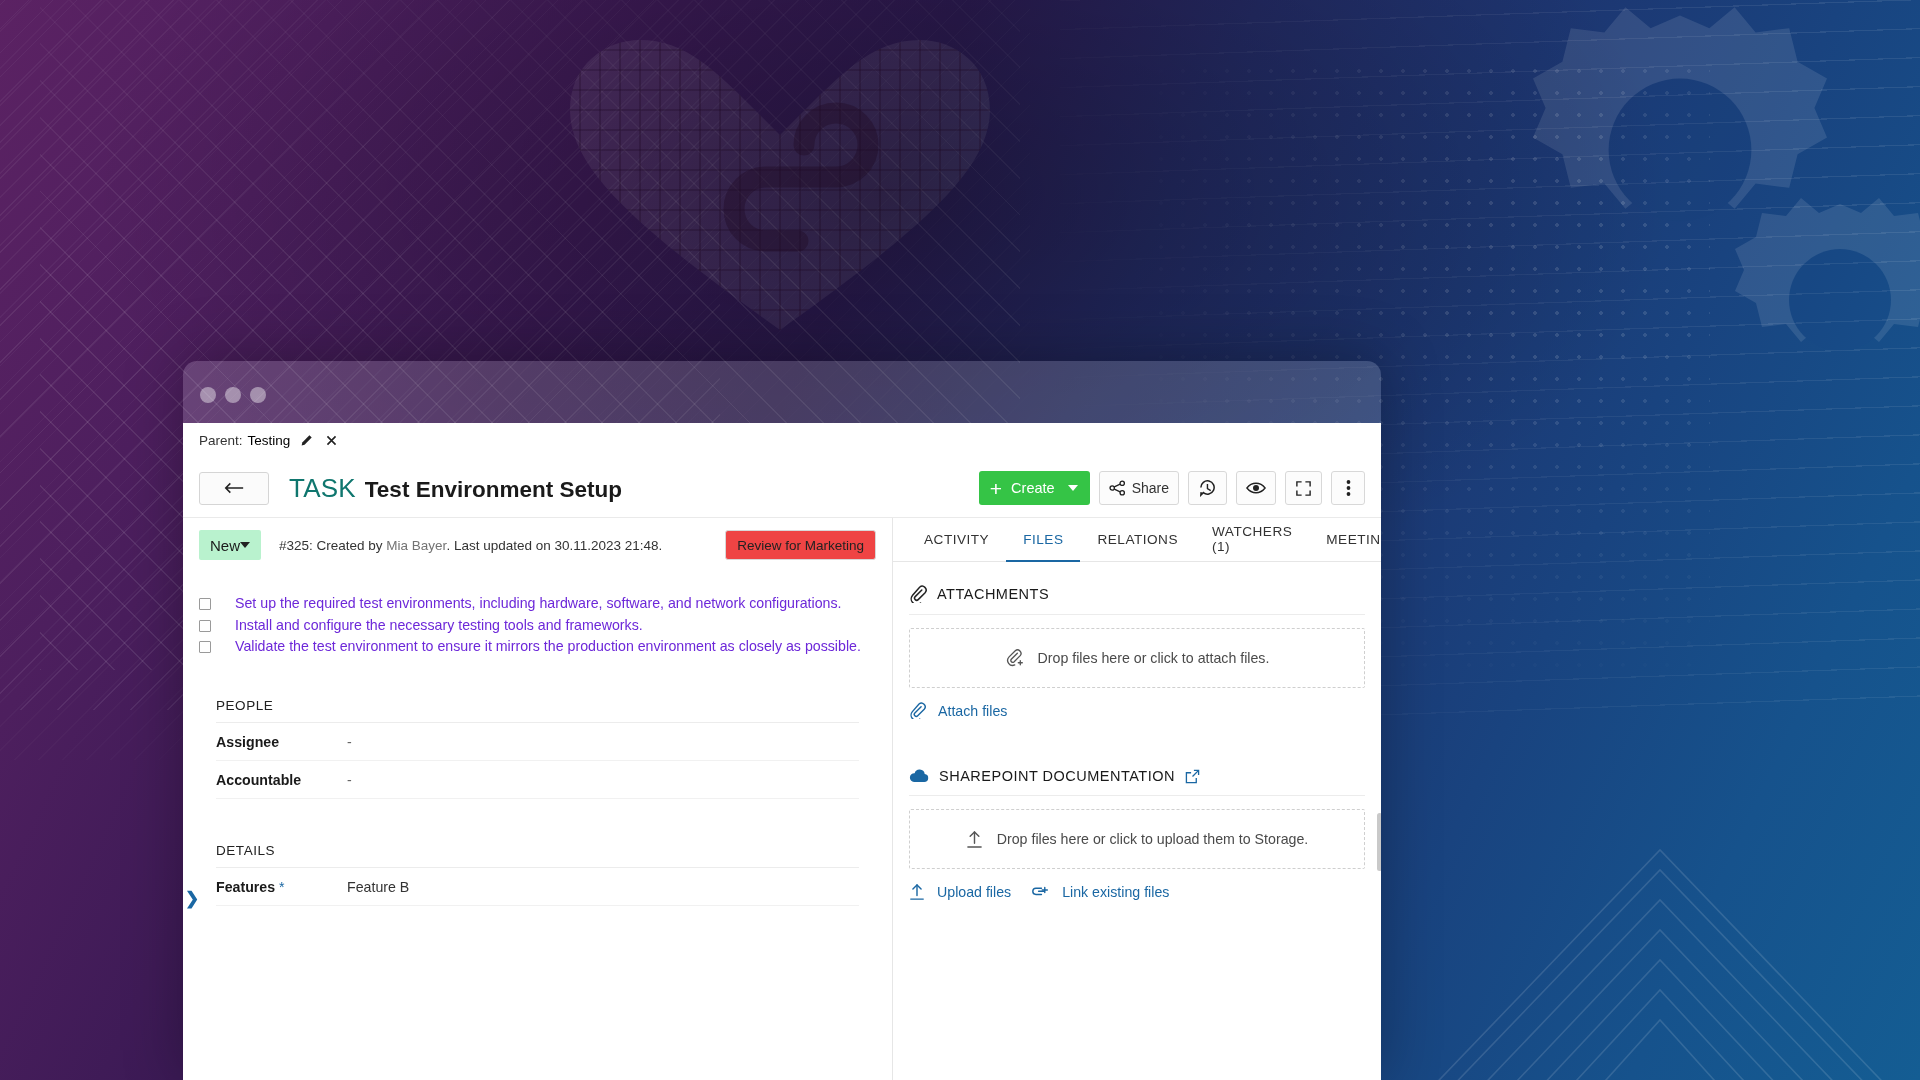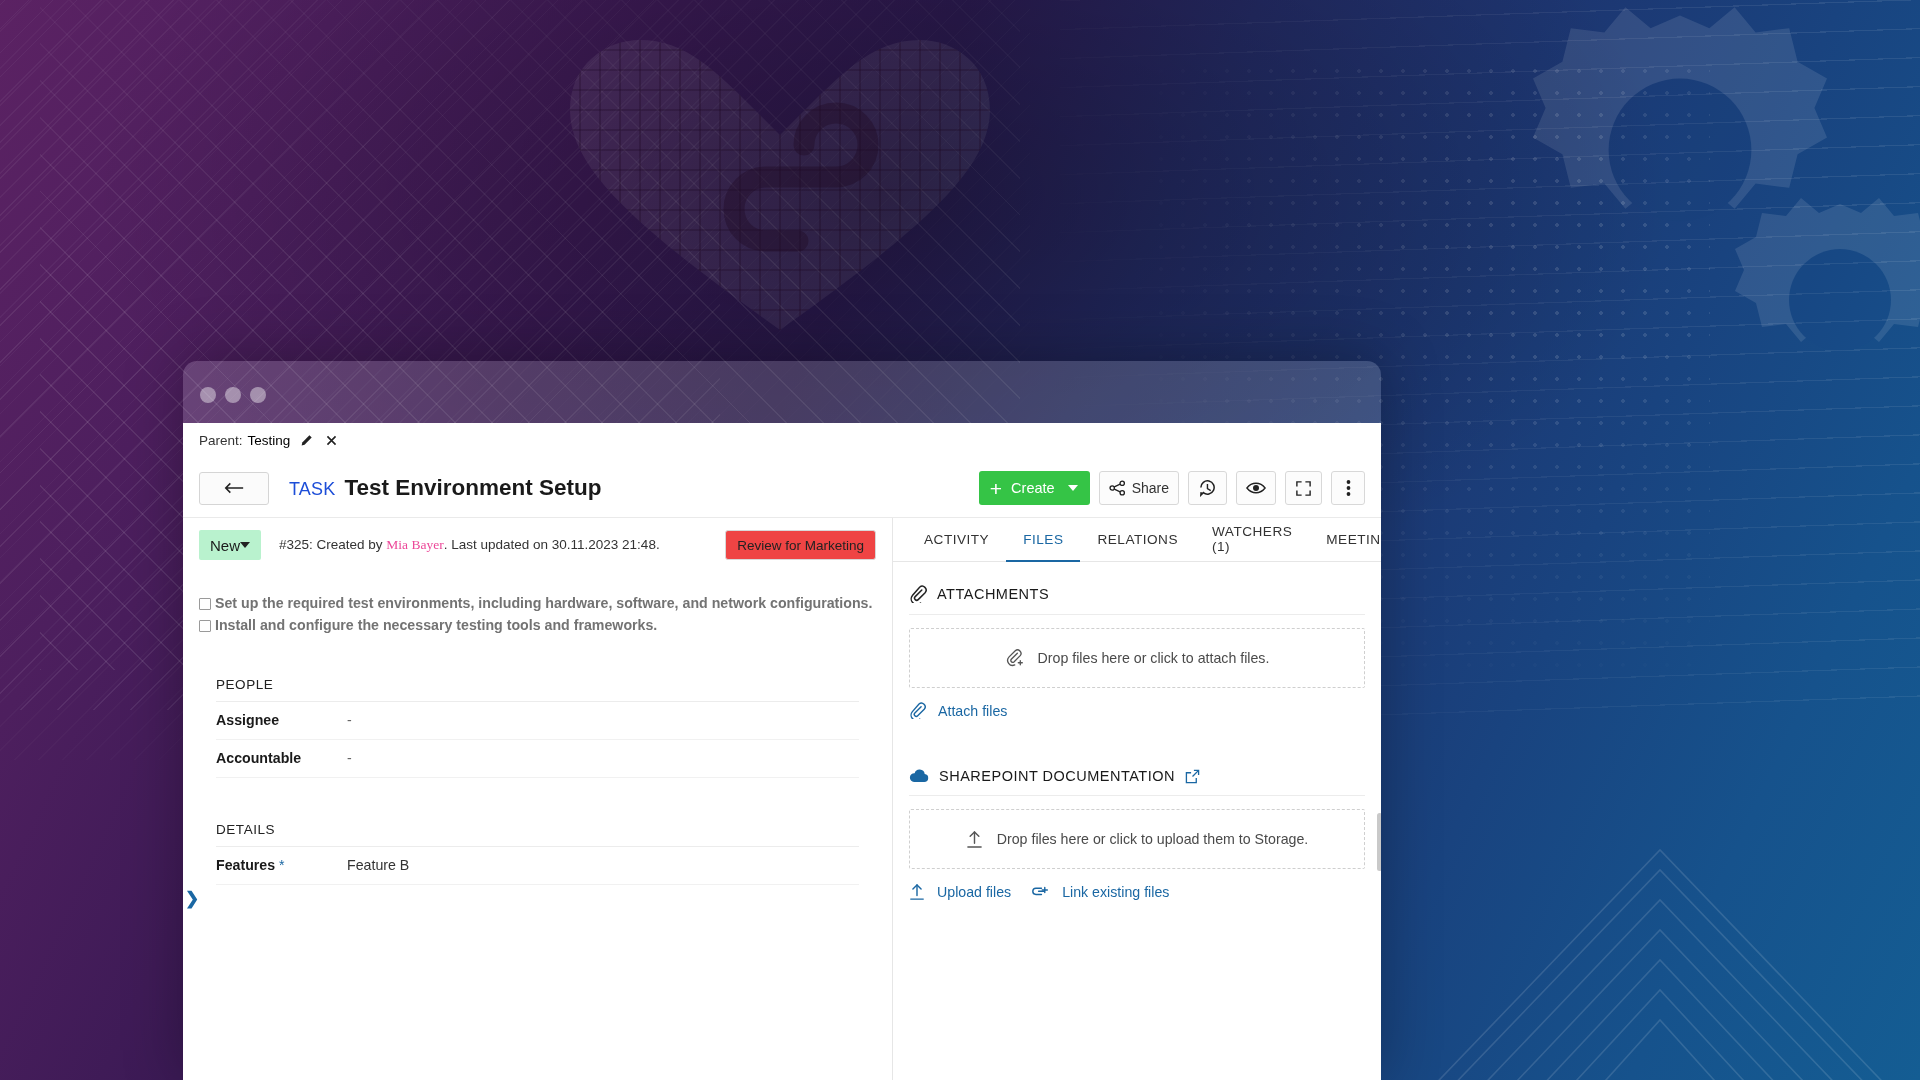--- a/index.html
+++ b/index.html
@@ -182,22 +182,22 @@
     flex: none;
   }
   #title-wrap {
     display: flex;
     align-items: baseline;
     margin-left: 20px;
     gap: 9px;
     white-space: nowrap;
   }
   #type-badge {
-    color: #1d4ed8;
-    font-size: 18px;
+    color: #0f766e;
+    font-size: 26px;
     font-weight: 400;
     letter-spacing: .2px;
   }
   #page-title {
     color: #1a1a1a;
     font-size: 22.5px;
     font-weight: 700;
   }
   #header-actions {
     margin-left: auto;
@@ -307,46 +307,45 @@
     width: 0; height: 0;
     border-left: 5px solid transparent;
     border-right: 5px solid transparent;
     border-top: 6px solid #222;
   }
   #meta-line {
     margin-left: 18px;
     font-size: 13.5px;
     color: #333;
   }
-  #meta-line a { color: #ec4899; text-decoration: none; cursor: pointer; font-family: Liberation Serif, serif; }
+  #meta-line a { color: #737373; text-decoration: none; cursor: pointer; }
   #review-btn {
     margin-left: auto;
     height: 30px;
     padding: 0 11px;
     border: 1px solid #d8d8d8;
     border-radius: 3px;
     background: #ef4444;
     font-size: 13.5px;
     color: #222;
     cursor: pointer;
     font-family: inherit;
   }
 
   
   #desc {
     padding: 25px 16px 0 16px;
   }
   .check-row {
     display: flex;
     align-items: flex-start;
-    gap: 4px;
+    gap: 24px;
     margin-bottom: 5.5px;
     font-size: 14.2px;
-    color: #737373;
-    font-weight: bold;
+    color: #6d28d9;
   }
   .chk {
     width: 12px; height: 12px;
     border: 1px solid #9a9a9a;
     border-radius: 1px;
     background: #fff;
     margin-top: 3px;
     flex: none;
     cursor: pointer;
   }
@@ -644,20 +643,24 @@
 
         <div id="desc">
           <div class="check-row">
             <span class="chk"></span>
             <span>Set up the required test environments, including hardware, software, and network configurations.</span>
           </div>
           <div class="check-row">
             <span class="chk"></span>
             <span>Install and configure the necessary testing tools and frameworks.</span>
           </div>
+          <div class="check-row">
+            <span class="chk"></span>
+            <span>Validate the test environment to ensure it mirrors the production environment as closely as possible.</span>
+          </div>
         </div>
 
         <div class="section">
           <div class="section-title">PEOPLE</div>
           <div class="field-row">
             <div class="field-label">Assignee</div>
             <div class="field-value empty">-</div>
           </div>
           <div class="field-row">
             <div class="field-label">Accountable</div>

